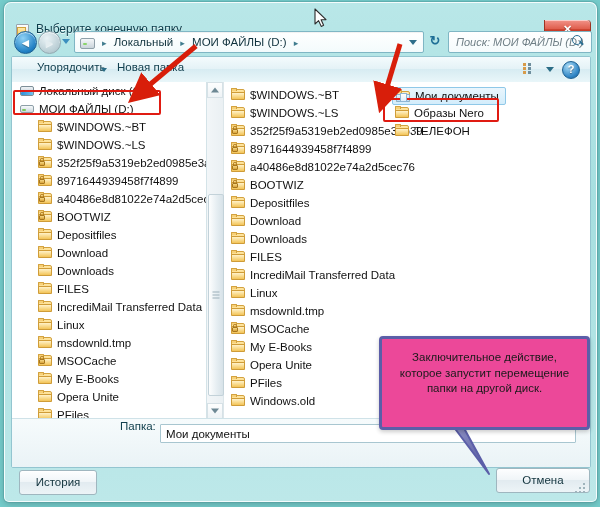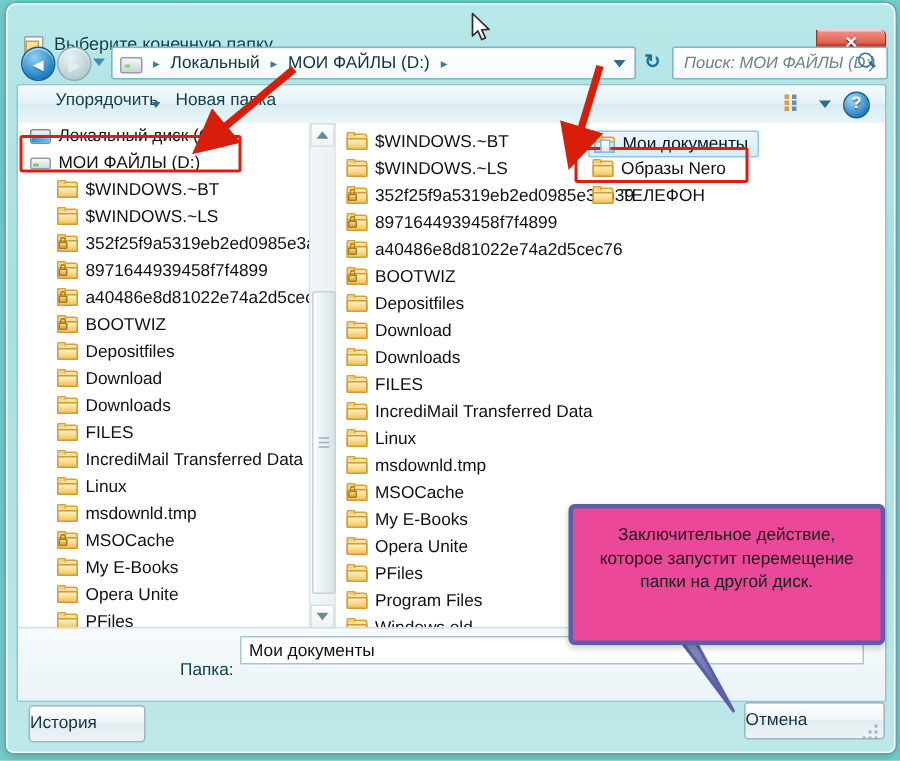--- a/index.html
+++ b/index.html
@@ -259,36 +259,36 @@
   }
   .nav-row .lbl{position:absolute;left:0;top:0;}
 
   
   .bottombar{
     position:absolute;left:0;bottom:0;width:100%;height:48px;
     background:linear-gradient(to bottom,#f6fbfc,#eaf3f6);
     border-top:1px solid #cfe2e8;
   }
   .fld-label{
-    position:absolute;left:108px;top:22px;font-size:11.5px;color:#12404e;
+    position:absolute;left:108px;top:1px;font-size:11.5px;color:#12404e;
   }
   .fld-input{
     position:absolute;left:148px;top:5px;width:416px;height:19px;
     background:#fff;border:1px solid #a8c6d0;border-radius:1px;
     font-size:11.5px;color:#111;line-height:19px;padding-left:5px;box-sizing:border-box;
     overflow:hidden;white-space:nowrap;
   }
 
   
   .footer{position:absolute;left:6px;bottom:5px;width:578px;height:30px;}
   .btn{
     position:absolute;height:23px;border-radius:3px;
     background:linear-gradient(to bottom,#fdfeff 0%,#f0f5f8 46%,#e2ebf0 50%,#edf4f7 100%);
     border:1px solid #9fb6bf;box-shadow:inset 0 1px 0 rgba(255,255,255,.9);
-    font-size:11.5px;color:#12333d;text-align:left;line-height:22px;cursor:default;
+    font-size:11.5px;color:#12333d;text-align:center;line-height:22px;cursor:default;
   }
   .btn-history{left:8px;top:4px;width:76px;}
   .btn-choose{
     right:86px;top:2px;width:96px;
     border:1px solid #4b9ed0;
     box-shadow:0 0 0 1px rgba(120,195,235,.85), inset 0 1px 0 rgba(255,255,255,.95);
     background:linear-gradient(to bottom,#fbfdff 0%,#e9f4fb 46%,#d9ecf8 50%,#eaf5fc 100%);
   }
   .btn-cancel{right:-1px;top:2px;width:92px;}
   .resize-grip{
@@ -711,27 +711,20 @@
                   <span class="back"></span>
                   <span class="tab"></span>
                   <span class="front"></span>
                 </span><span>PFiles</span></div>
             </div>
             <div style="height: 18px;">
               <div class="row"><span class="fico">
                   <span class="back"></span>
                   <span class="tab"></span>
                   <span class="front"></span>
-                </span><span>Program Files</span></div>
-            </div>
-            <div style="height: 18px;">
-              <div class="row"><span class="fico">
-                  <span class="back"></span>
-                  <span class="tab"></span>
-                  <span class="front"></span>
                 </span><span>Windows.old</span></div>
             </div>
           </div>
         <div class="col col2" id="list-col2">
             <div style="height: 18px;"><div class="row sel"><span class="fico doc">
                   <span class="back"></span>
                   <span class="tab"></span>
                   <span class="pg2"></span>
                   <span class="front"></span>
                 </span><span>Мои документы</span></div></div>

